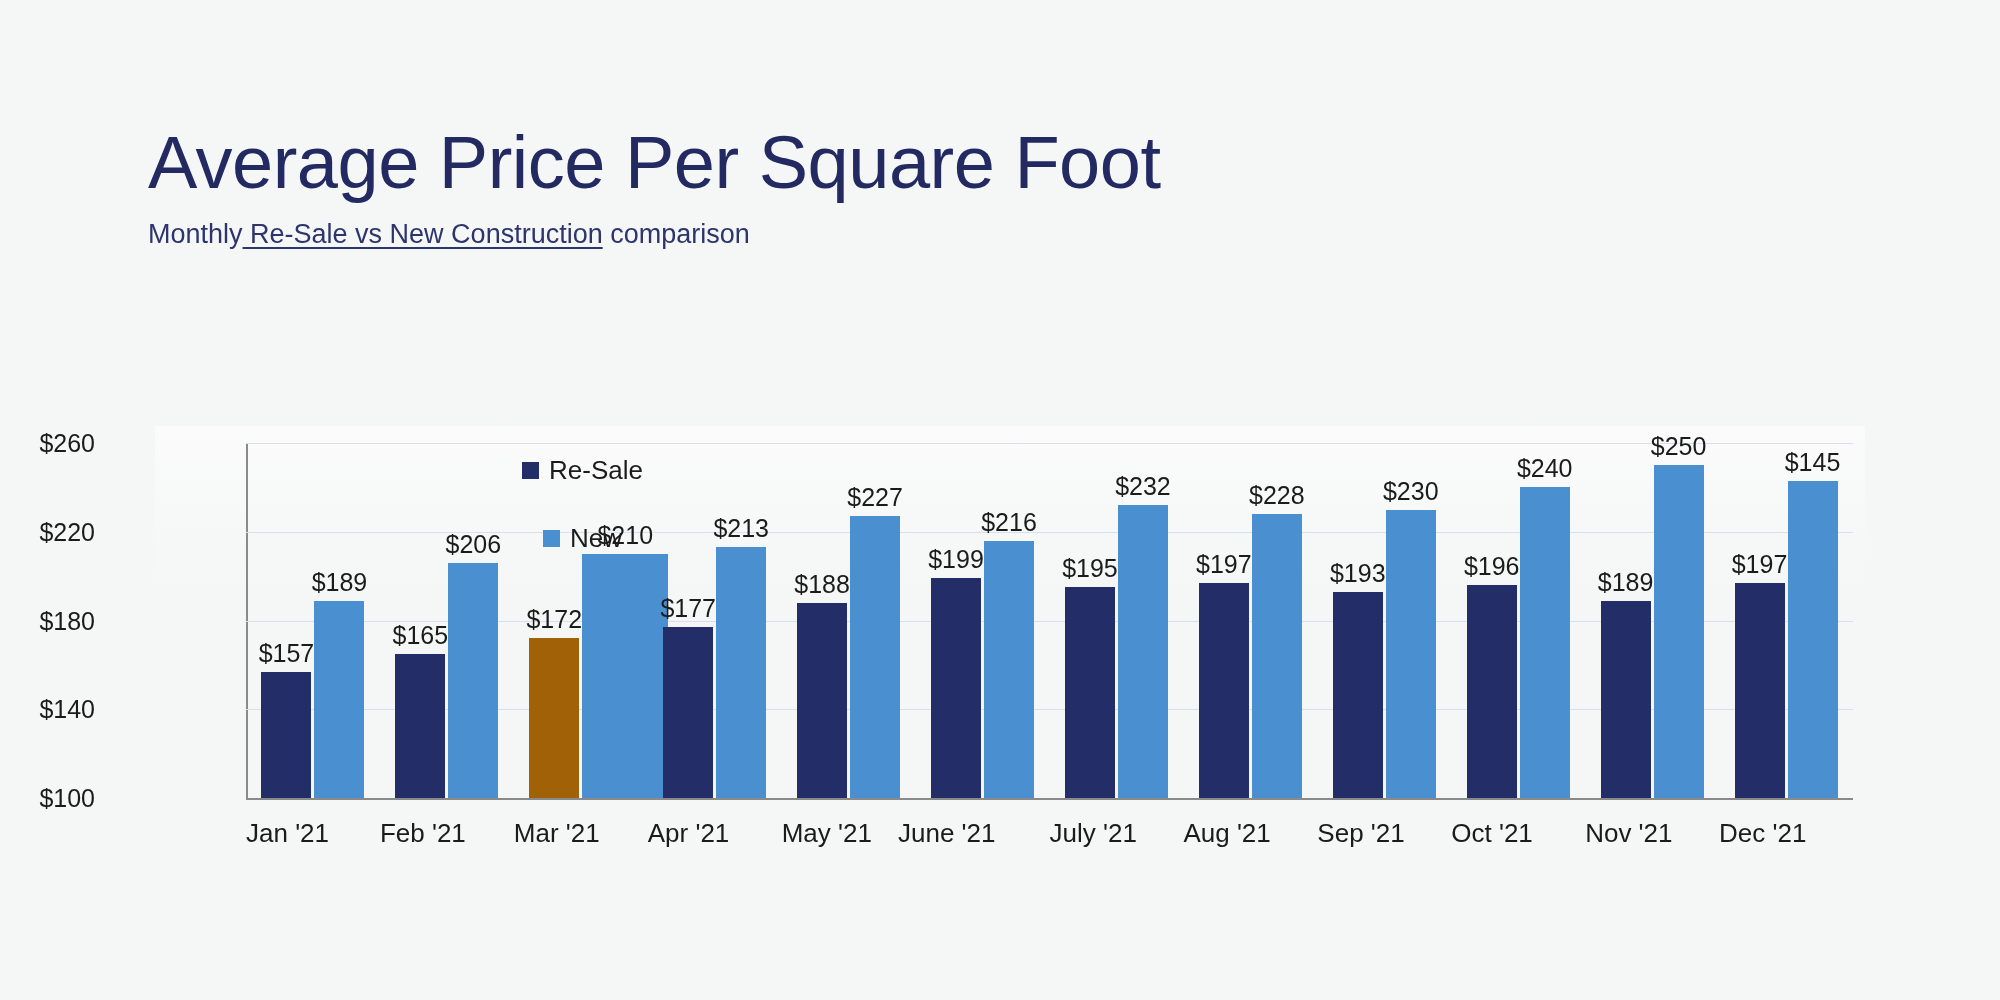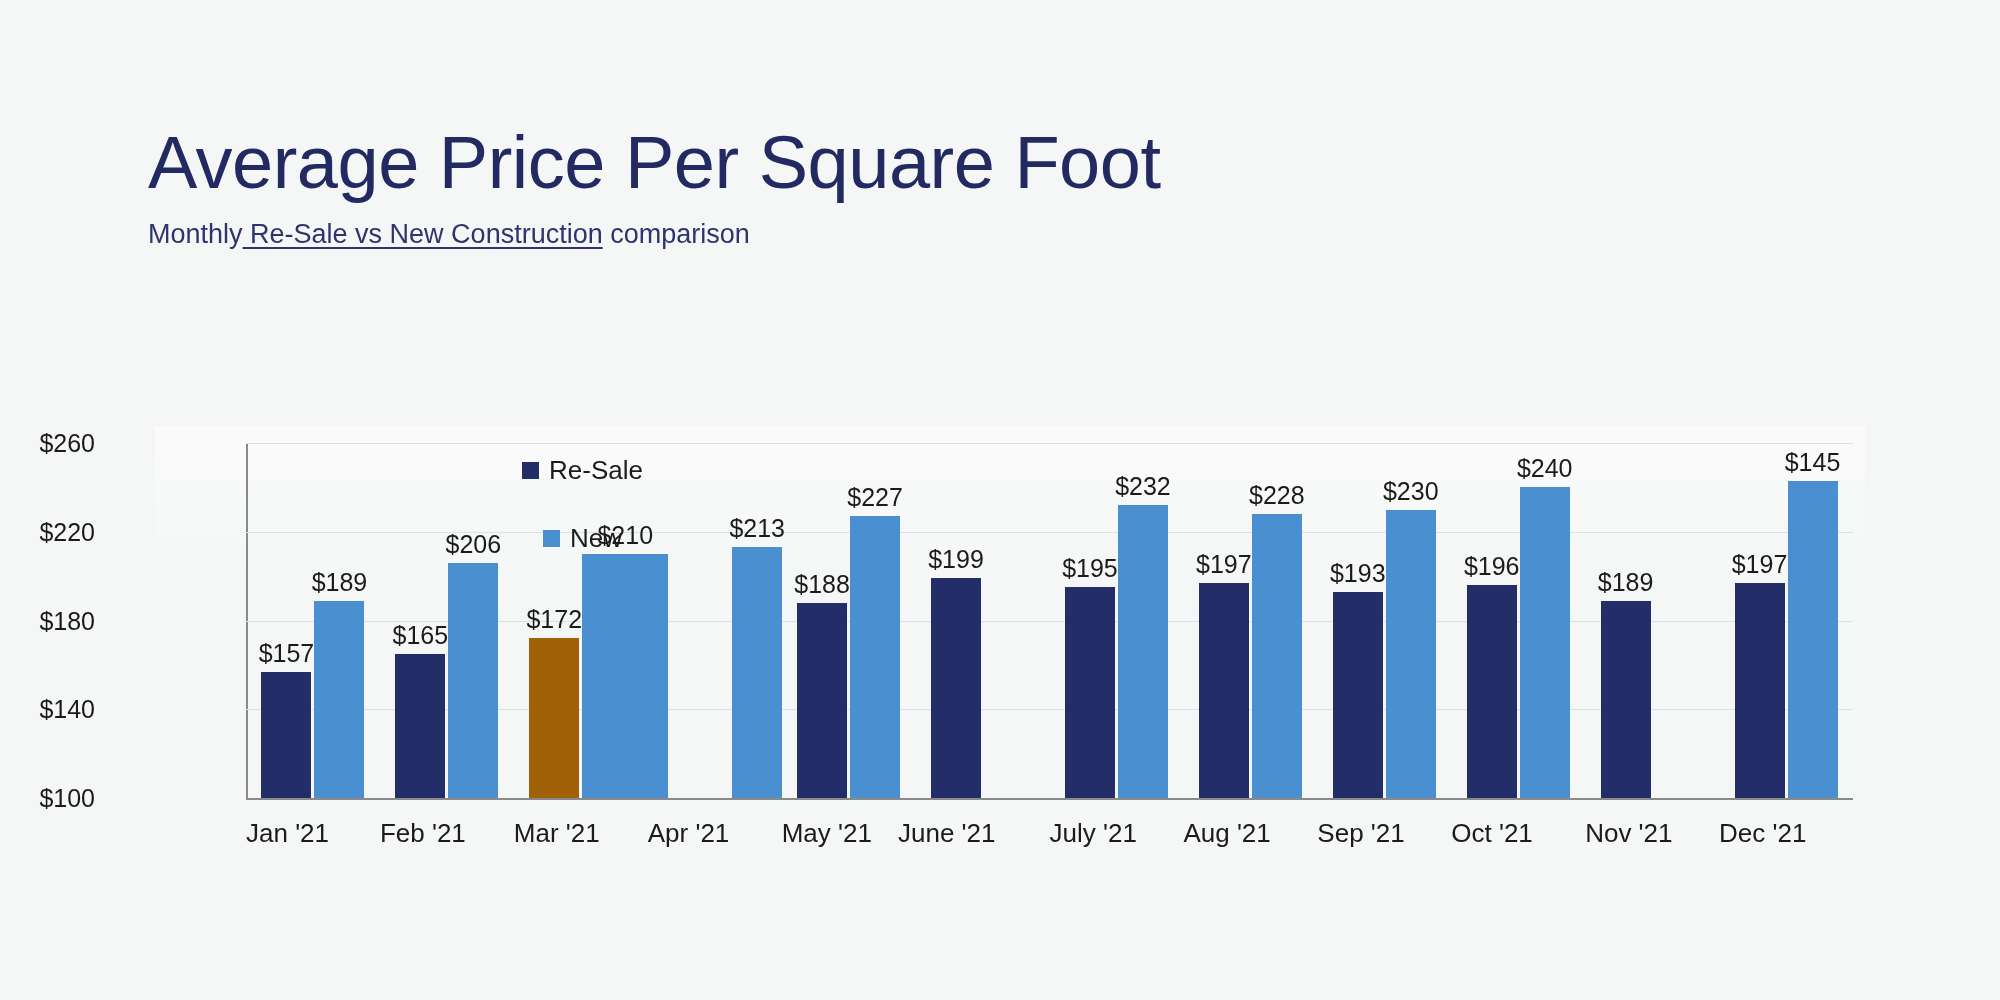--- a/index.html
+++ b/index.html
@@ -224,36 +224,42 @@
     </div>
     <div class="group" style="left: 283.292px; width: 103px;">
       <div class="bar resale" style="height: 159.75px; background: #a16207;">
         <span class="bar-label">$172</span>
       </div>
       <div class="bar newc" style="height: 244.062px; background: rgb(74, 143, 208); padding-left: 36px;">
         <span class="bar-label">$210</span>
       </div>
     </div>
     <div class="group" style="left: 417.208px; width: 103px;">
-      <div class="bar newc" style="height: 250.719px; background: rgb(74, 143, 208); margin-left: 16px;">
+      <div class="bar resale" style="height: 170.844px; background: rgb(35, 45, 104);">
+        <span class="bar-label">$177</span>
+      </div>
+      <div class="bar newc" style="height: 250.719px; background: rgb(74, 143, 208);">
         <span class="bar-label">$213</span>
       </div>
     </div>
     <div class="group" style="left: 551.125px; width: 103px;">
       <div class="bar resale" style="height: 195.25px; background: rgb(35, 45, 104);">
         <span class="bar-label">$188</span>
       </div>
       <div class="bar newc" style="height: 281.781px; background: rgb(74, 143, 208);">
         <span class="bar-label">$227</span>
       </div>
     </div>
     <div class="group" style="left: 685.042px; width: 103px;">
       <div class="bar resale" style="height: 219.656px; background: rgb(35, 45, 104);">
         <span class="bar-label">$199</span>
       </div>
+      <div class="bar newc" style="height: 257.375px; background: rgb(74, 143, 208);">
+        <span class="bar-label">$216</span>
+      </div>
     </div>
     <div class="group" style="left: 818.958px; width: 103px;">
       <div class="bar resale" style="height: 210.781px; background: rgb(35, 45, 104);">
         <span class="bar-label">$195</span>
       </div>
       <div class="bar newc" style="height: 292.875px; background: rgb(74, 143, 208);">
         <span class="bar-label">$232</span>
       </div>
     </div>
     <div class="group" style="left: 952.875px; width: 103px;">
@@ -276,20 +282,23 @@
       <div class="bar resale" style="height: 213px; background: rgb(35, 45, 104);">
         <span class="bar-label">$196</span>
       </div>
       <div class="bar newc" style="height: 310.625px; background: rgb(74, 143, 208);">
         <span class="bar-label">$240</span>
       </div>
     </div>
     <div class="group" style="left: 1354.62px; width: 103px;">
       <div class="bar resale" style="height: 197.469px; background: rgb(35, 45, 104);">
         <span class="bar-label">$189</span>
+      </div>
+      <div class="bar newc" style="height: 332.812px; background: rgb(74, 143, 208);">
+        <span class="bar-label">$250</span>
       </div>
     </div>
     <div class="group" style="left: 1488.54px; width: 103px;">
       <div class="bar resale" style="height: 215.219px; background: rgb(35, 45, 104);">
         <span class="bar-label">$197</span>
       </div>
       <div class="bar newc" style="height: 317.281px; background: rgb(74, 143, 208);">
         <span class="bar-label">$145</span>
       </div>
     </div>

